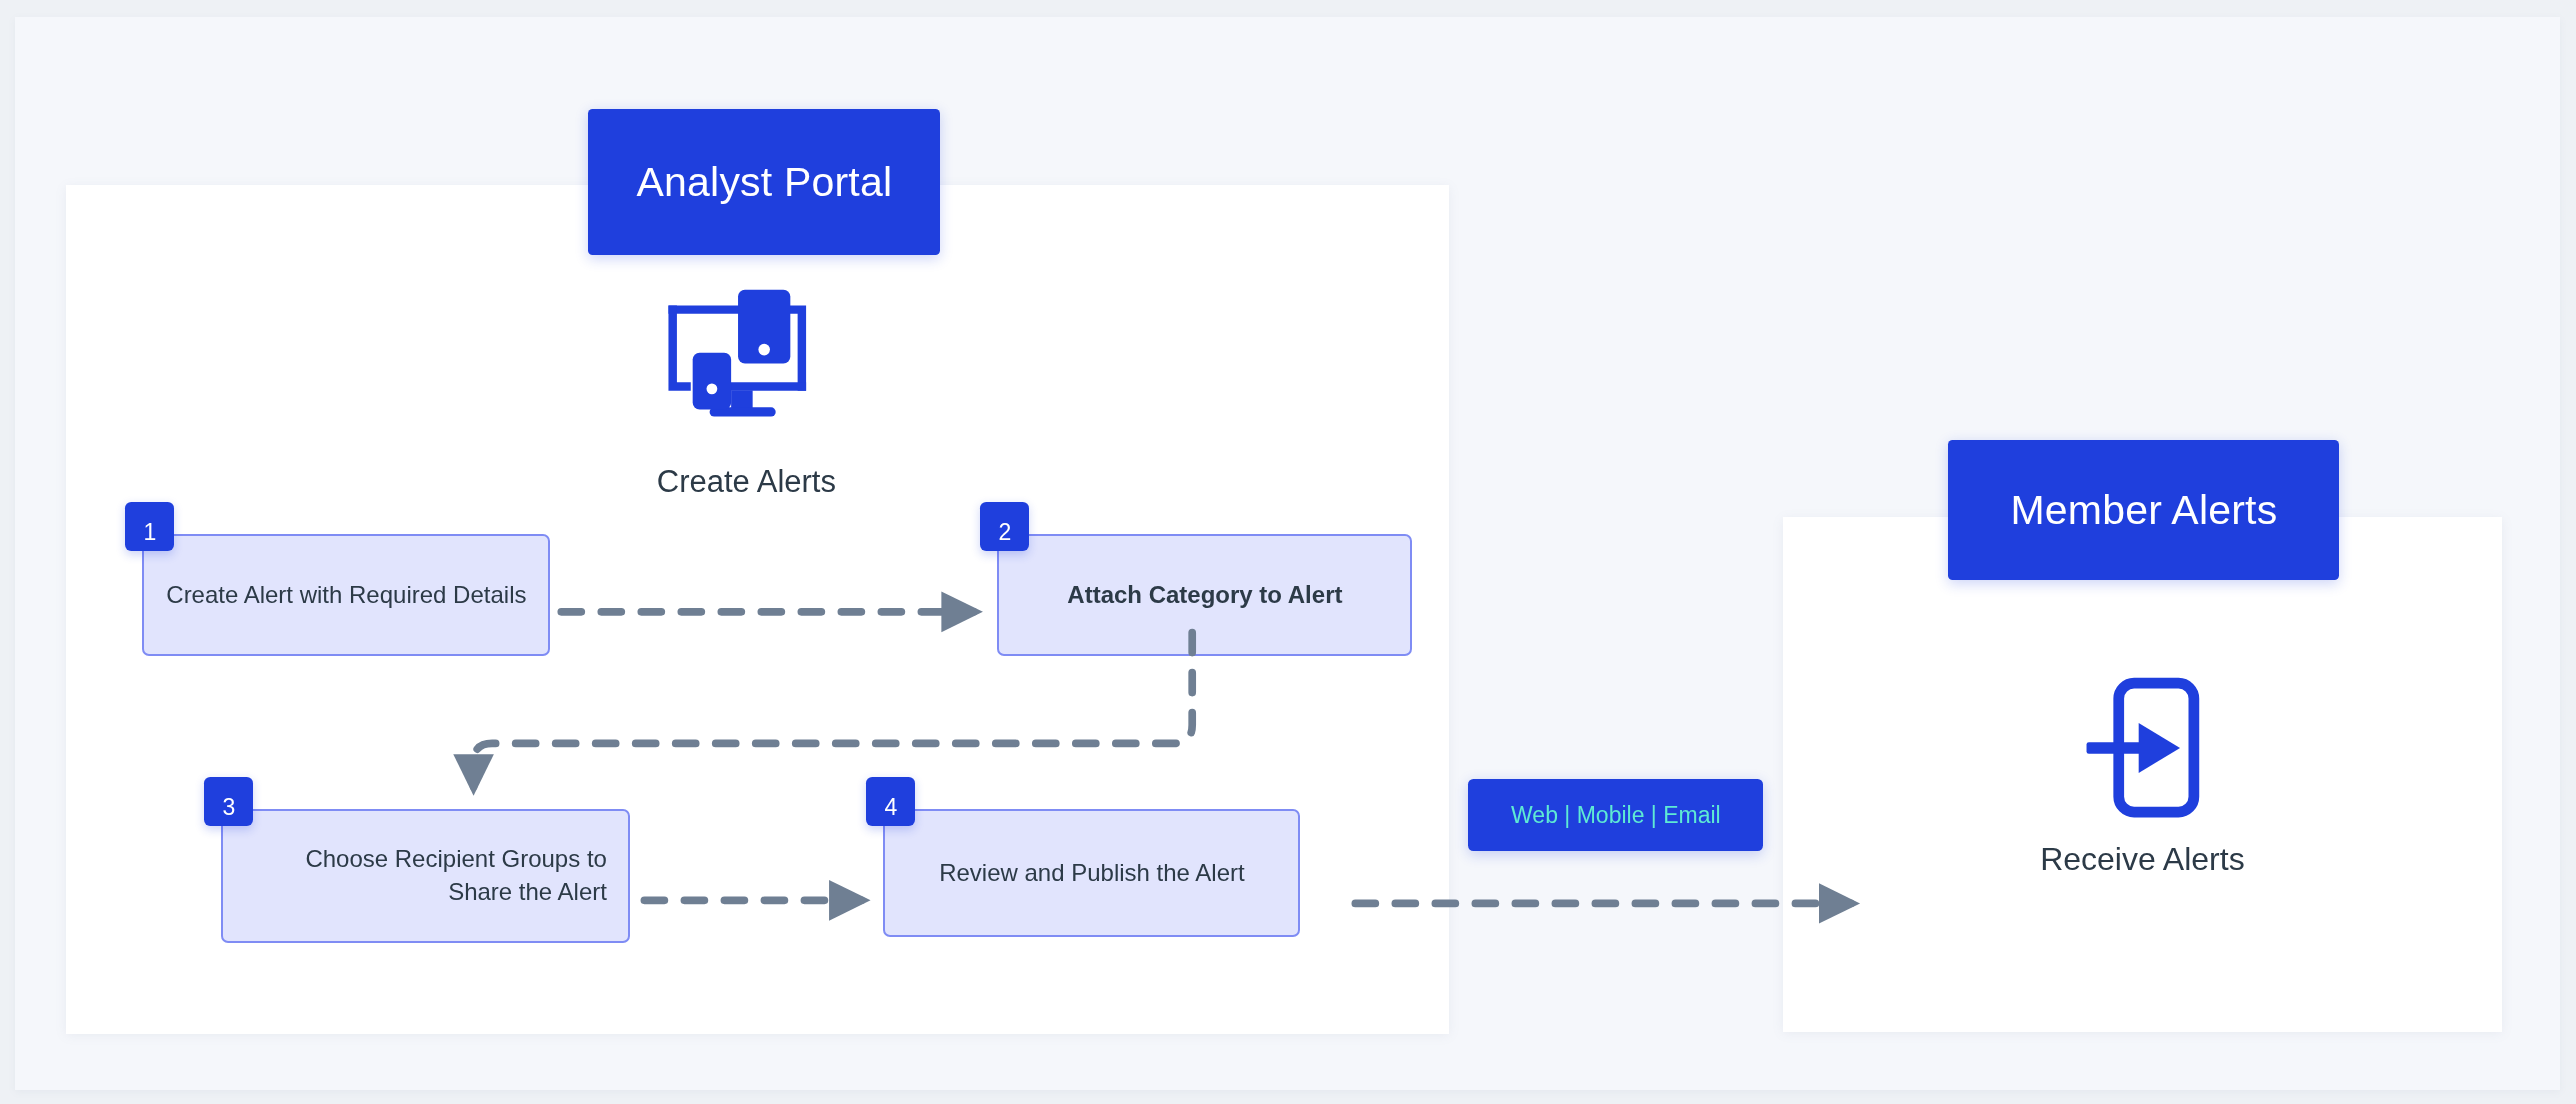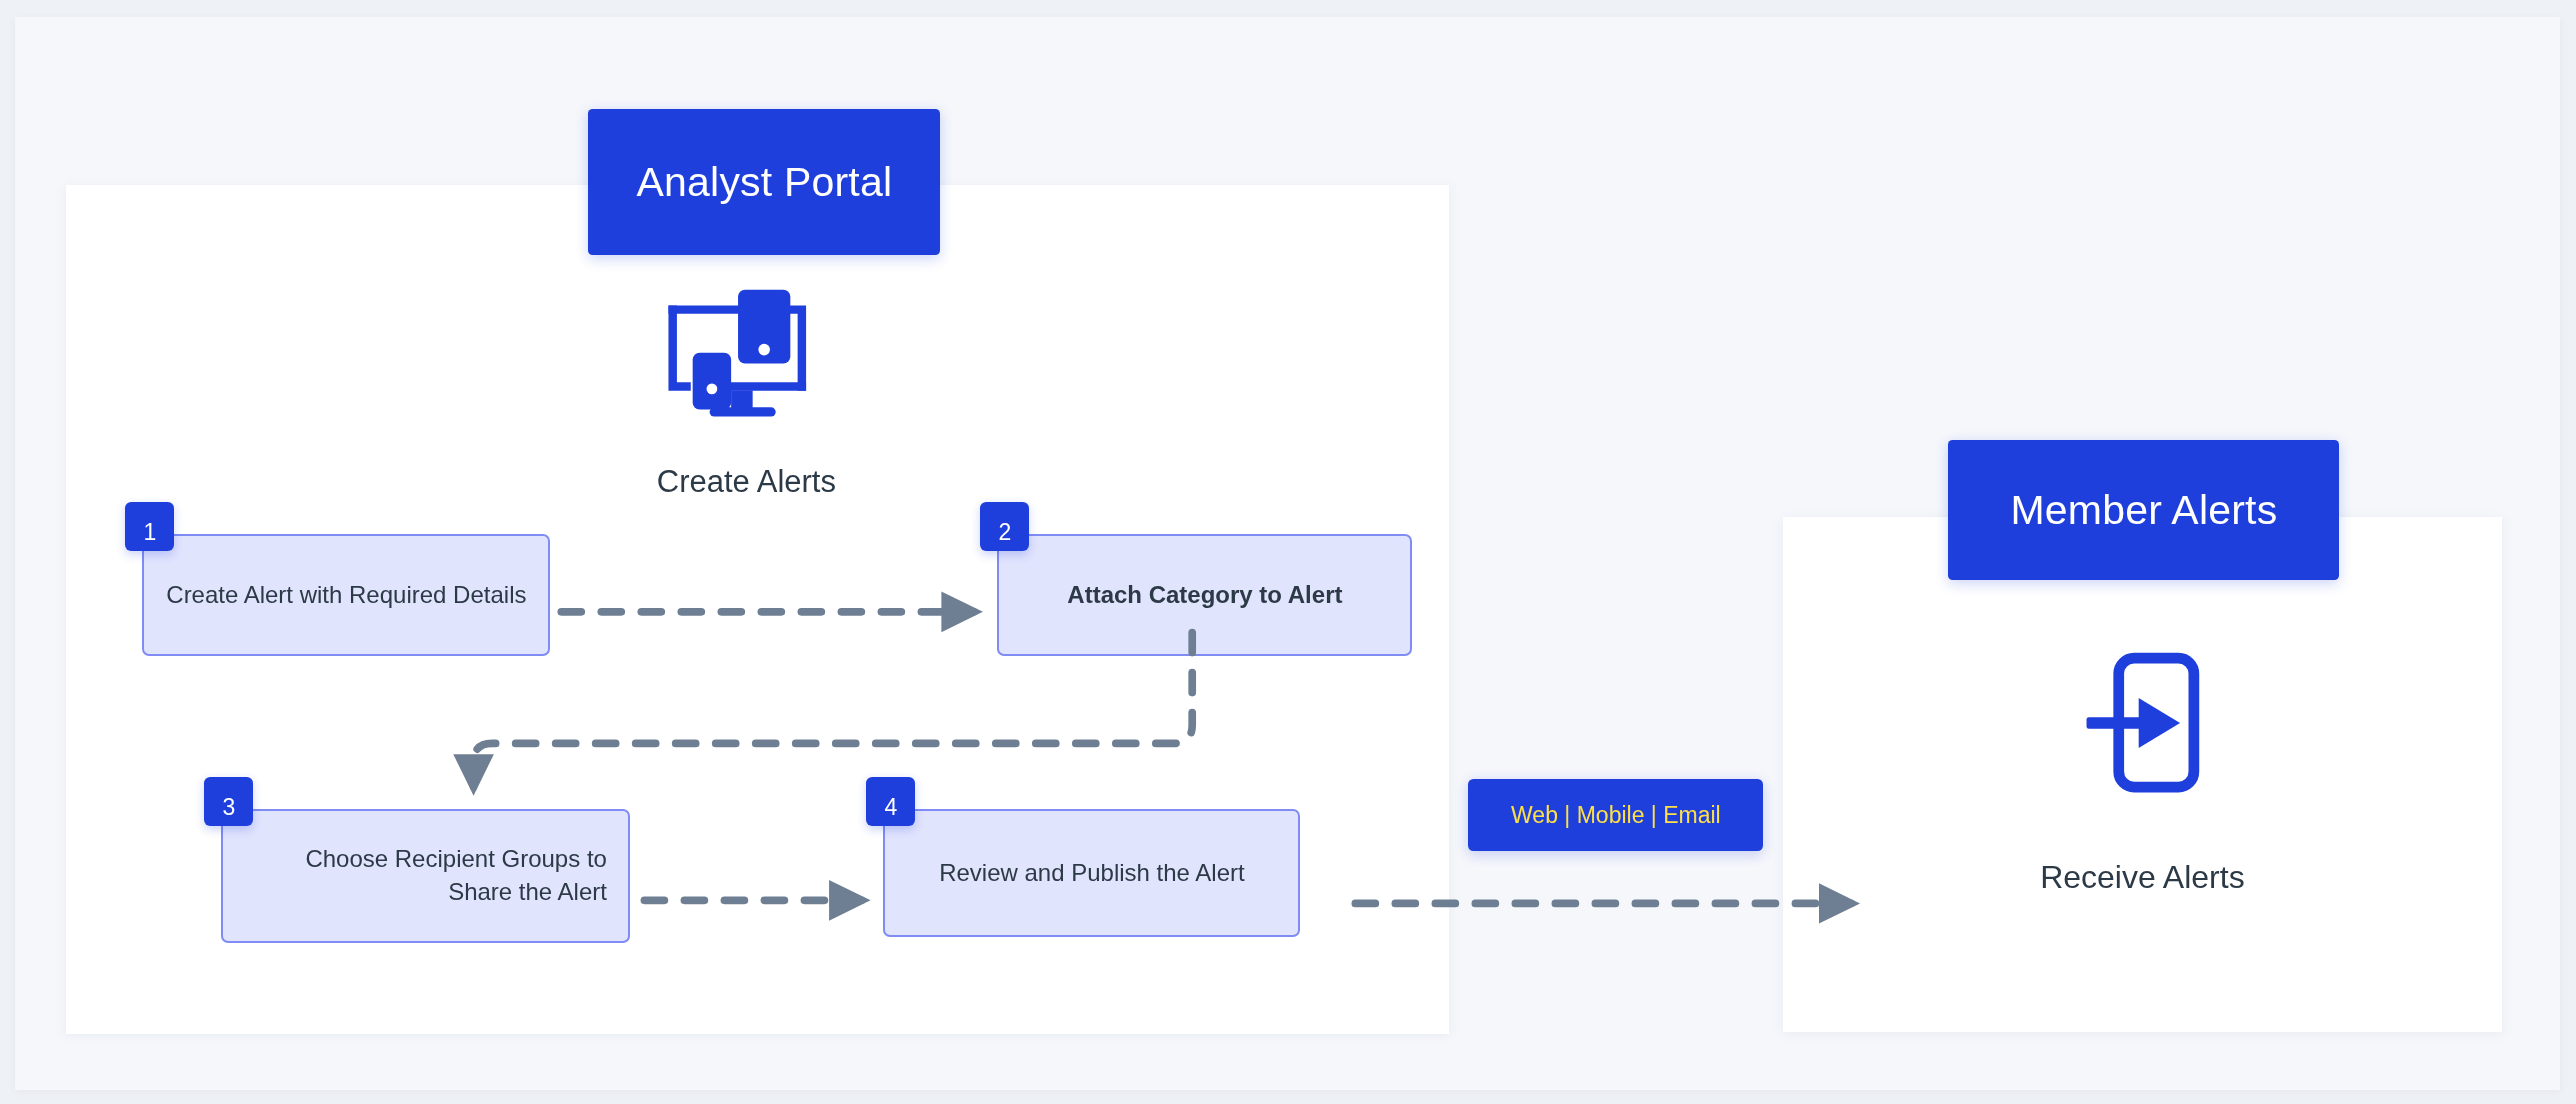--- a/index.html
+++ b/index.html
@@ -79,21 +79,21 @@
 
   
   .hero {
     position: absolute;
     display: flex;
     flex-direction: column;
     align-items: center;
     z-index: 4;
   }
   #hero-create { left: 585px; top: 271px; width: 292px; }
-  #hero-receive { left: 1981px; top: 635px; width: 292px; gap: 43px; }
+  #hero-receive { left: 1981px; top: 660px; width: 292px; }
   .hero-icon { display: block; }
   .hero-label {
     margin-top: 21.5px;
     font-size: 31px;
     color: #2c3a47;
     white-space: nowrap;
   }
   #hero-receive .hero-label { font-size: 32px; }
 
   
@@ -148,21 +148,21 @@
   #step-4 .step-box { height: 128px; }
 
   
   #chip-channel {
     position: absolute;
     left: 1453px;
     top: 762px;
     width: 295px;
     height: 72px;
     background: #1f3fdd;
-    color: #fde047;
+    color: #5eead4;
     border-radius: 5.4px;
     display: flex;
     align-items: center;
     justify-content: center;
     font-size: 23px;
     box-shadow: 0 3.8px 12.3px rgba(31,63,221,0.22);
     z-index: 6;
   }
 
   

